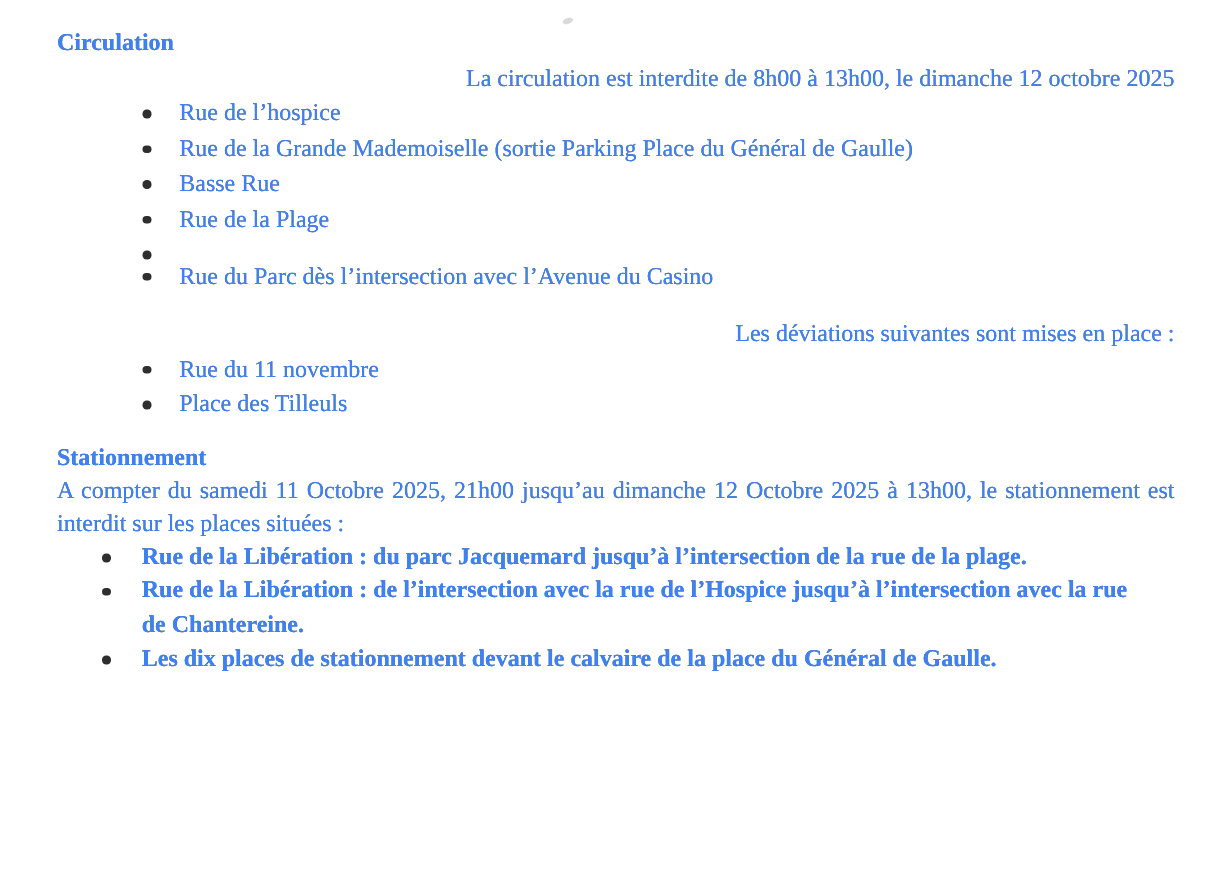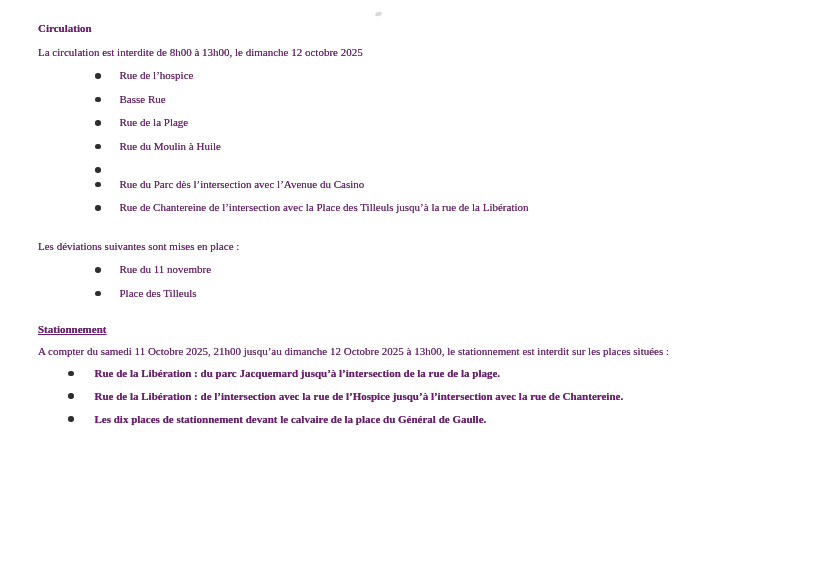--- a/index.html
+++ b/index.html
@@ -7,37 +7,38 @@
     padding: 0;
     background: #ffffff;
   }
   .page {
     position: relative;
     width: 820px;
     height: 588px;
     background: #ffffff;
     overflow: hidden;
     font-family: "Liberation Serif", "DejaVu Serif", serif;
-    font-size: 11px;
-    color: #701a75;
+    font-size: 16px;
+    color: #3b82f6;
     text-shadow: 0 0 0.4px rgba(43,43,43,0.75);
   }
   .content {
     position: absolute;
     left: 38px;
     top: 17px;
     width: 745px;
   }
   .heading {
     font-weight: bold;
     line-height: 23.5px;
   }
   .para {
     margin: 0;
     line-height: 23.5px;
+    text-align: right;
   }
   ul.blist {
     margin: 0;
     padding: 0;
     list-style: none;
   }
   ul.blist li {
     display: flex;
     line-height: 23.5px;
     margin: 0;
@@ -61,21 +62,21 @@
   ul.indent-shallow .blt { margin-left: 30px; }
   ul.indent-shallow .li-text {
     margin-left: 21px;
     flex: 1 1 auto;
     max-width: 657px;
     text-align: justify;
     font-weight: bold;
   }
   .sec-deviations { margin-top: 15px; }
   .sec-stationnement { margin-top: 13px; }
-  .sec-stationnement .heading { line-height: 22px; text-decoration: underline; }
+  .sec-stationnement .heading { line-height: 22px; }
   .sec-stationnement .para {
     line-height: 22px;
     text-align: justify;
   }
   .sec-stationnement ul.blist li { line-height: 22.8px; }
   .sec-stationnement .blt { margin-top: 8.5px; }
   
   .speck {
     position: absolute;
     background: rgba(120,120,120,0.28);
@@ -94,40 +95,36 @@
     <div class="sec-circulation">
       <div class="heading">Circulation</div>
       <p class="para">La circulation est interdite de 8h00 à 13h00, le dimanche 12 octobre 2025</p>
       <ul class="blist indent-deep">
         <li>
           <span class="blt"></span>
           <span class="li-text">Rue de l’hospice</span>
         </li>
         <li>
           <span class="blt"></span>
+          <span class="li-text">Rue de la Grande Mademoiselle (sortie Parking Place du Général de Gaulle)</span>
+        </li>
+        <li>
+          <span class="blt"></span>
           <span class="li-text">Basse Rue</span>
         </li>
         <li>
           <span class="blt"></span>
           <span class="li-text">Rue de la Plage</span>
         </li>
         <li>
           <span class="blt"></span>
-          <span class="li-text">Rue du Moulin à Huile</span>
-        </li>
-        <li>
-          <span class="blt"></span>
         </li>
         <li>
           <span class="blt"></span>
           <span class="li-text">Rue du Parc dès l’intersection avec l’Avenue du Casino</span>
-        </li>
-        <li>
-          <span class="blt"></span>
-          <span class="li-text">Rue de Chantereine de l’intersection avec la Place des Tilleuls jusqu’à la rue de la Libération</span>
         </li>
       </ul>
     </div>
 
     <div class="sec-deviations">
       <p class="para">Les déviations suivantes sont mises en place :</p>
       <ul class="blist indent-deep">
         <li>
           <span class="blt"></span>
           <span class="li-text">Rue du 11 novembre</span>

